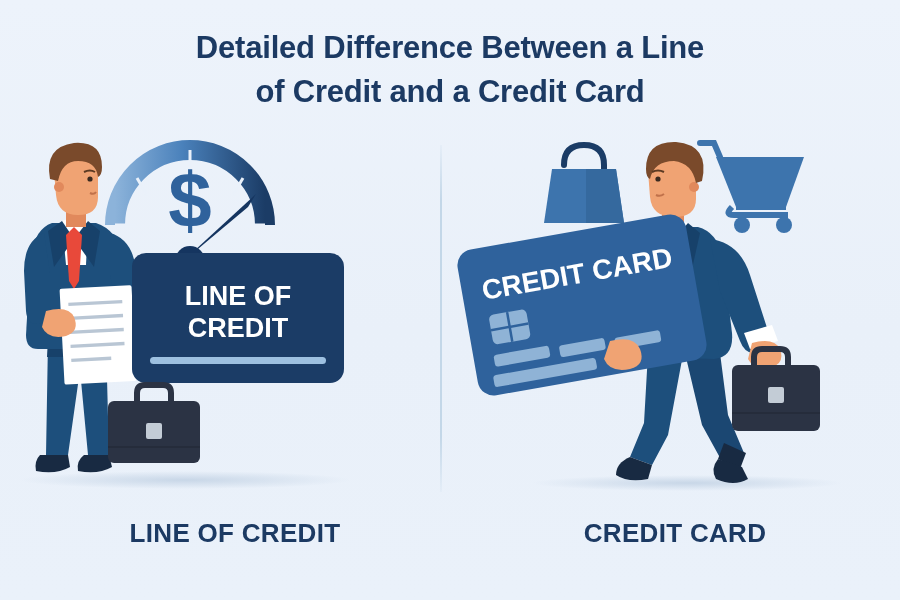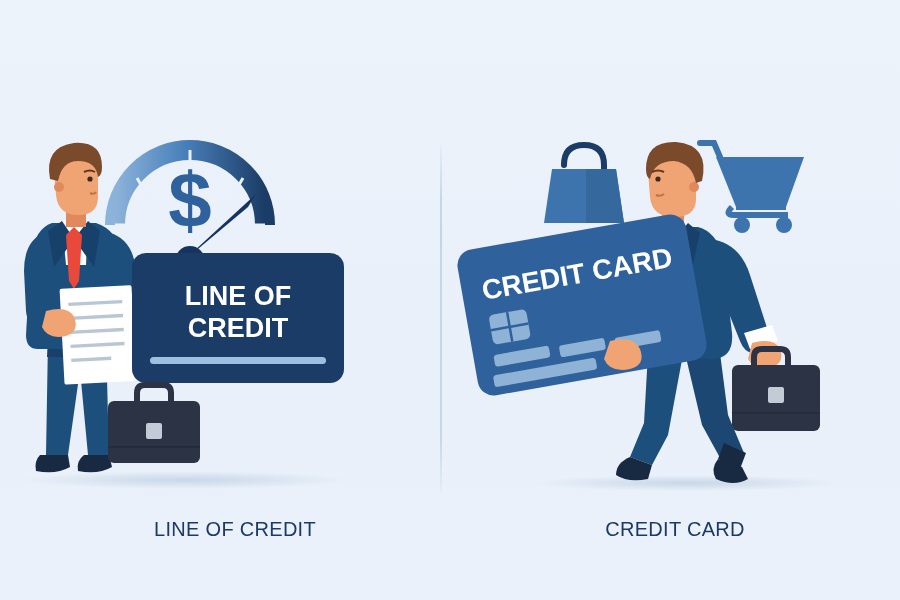--- a/index.html
+++ b/index.html
@@ -52,32 +52,36 @@
   .panel-left { left: 10px; }
   .panel-right { left: 452px; }
   .panel svg { display: block; }
   
   .caption {
     position: absolute;
     top: 518px;
     width: 440px;
     text-align: center;
     color: #1c3a63;
-    font-size: 20px;
-    font-weight: normal;
+    font-size: 26px;
+    font-weight: bold;
     letter-spacing: 0.3px;
   }
   .caption-left { left: 15px; }
   .caption-right { left: 455px; }
 </style>
 </head>
 <body>
 
 <div id="page">
 
+  <div class="title">
+    <span class="line">Detailed Difference Between a Line</span>
+    <span class="line">of Credit and a Credit Card</span>
+  </div>
 
   <div class="divider"></div>
 
   <div class="panel panel-left">
     <svg width="440" height="370" viewBox="0 0 440 370" xmlns="http://www.w3.org/2000/svg">
       <defs>
         <linearGradient id="gaugeGrad" x1="0" y1="0" x2="1" y2="0">
           <stop offset="0%" stop-color="#8cb3da"></stop>
           <stop offset="45%" stop-color="#4a81bb"></stop>
           <stop offset="100%" stop-color="#1b3c66"></stop>

